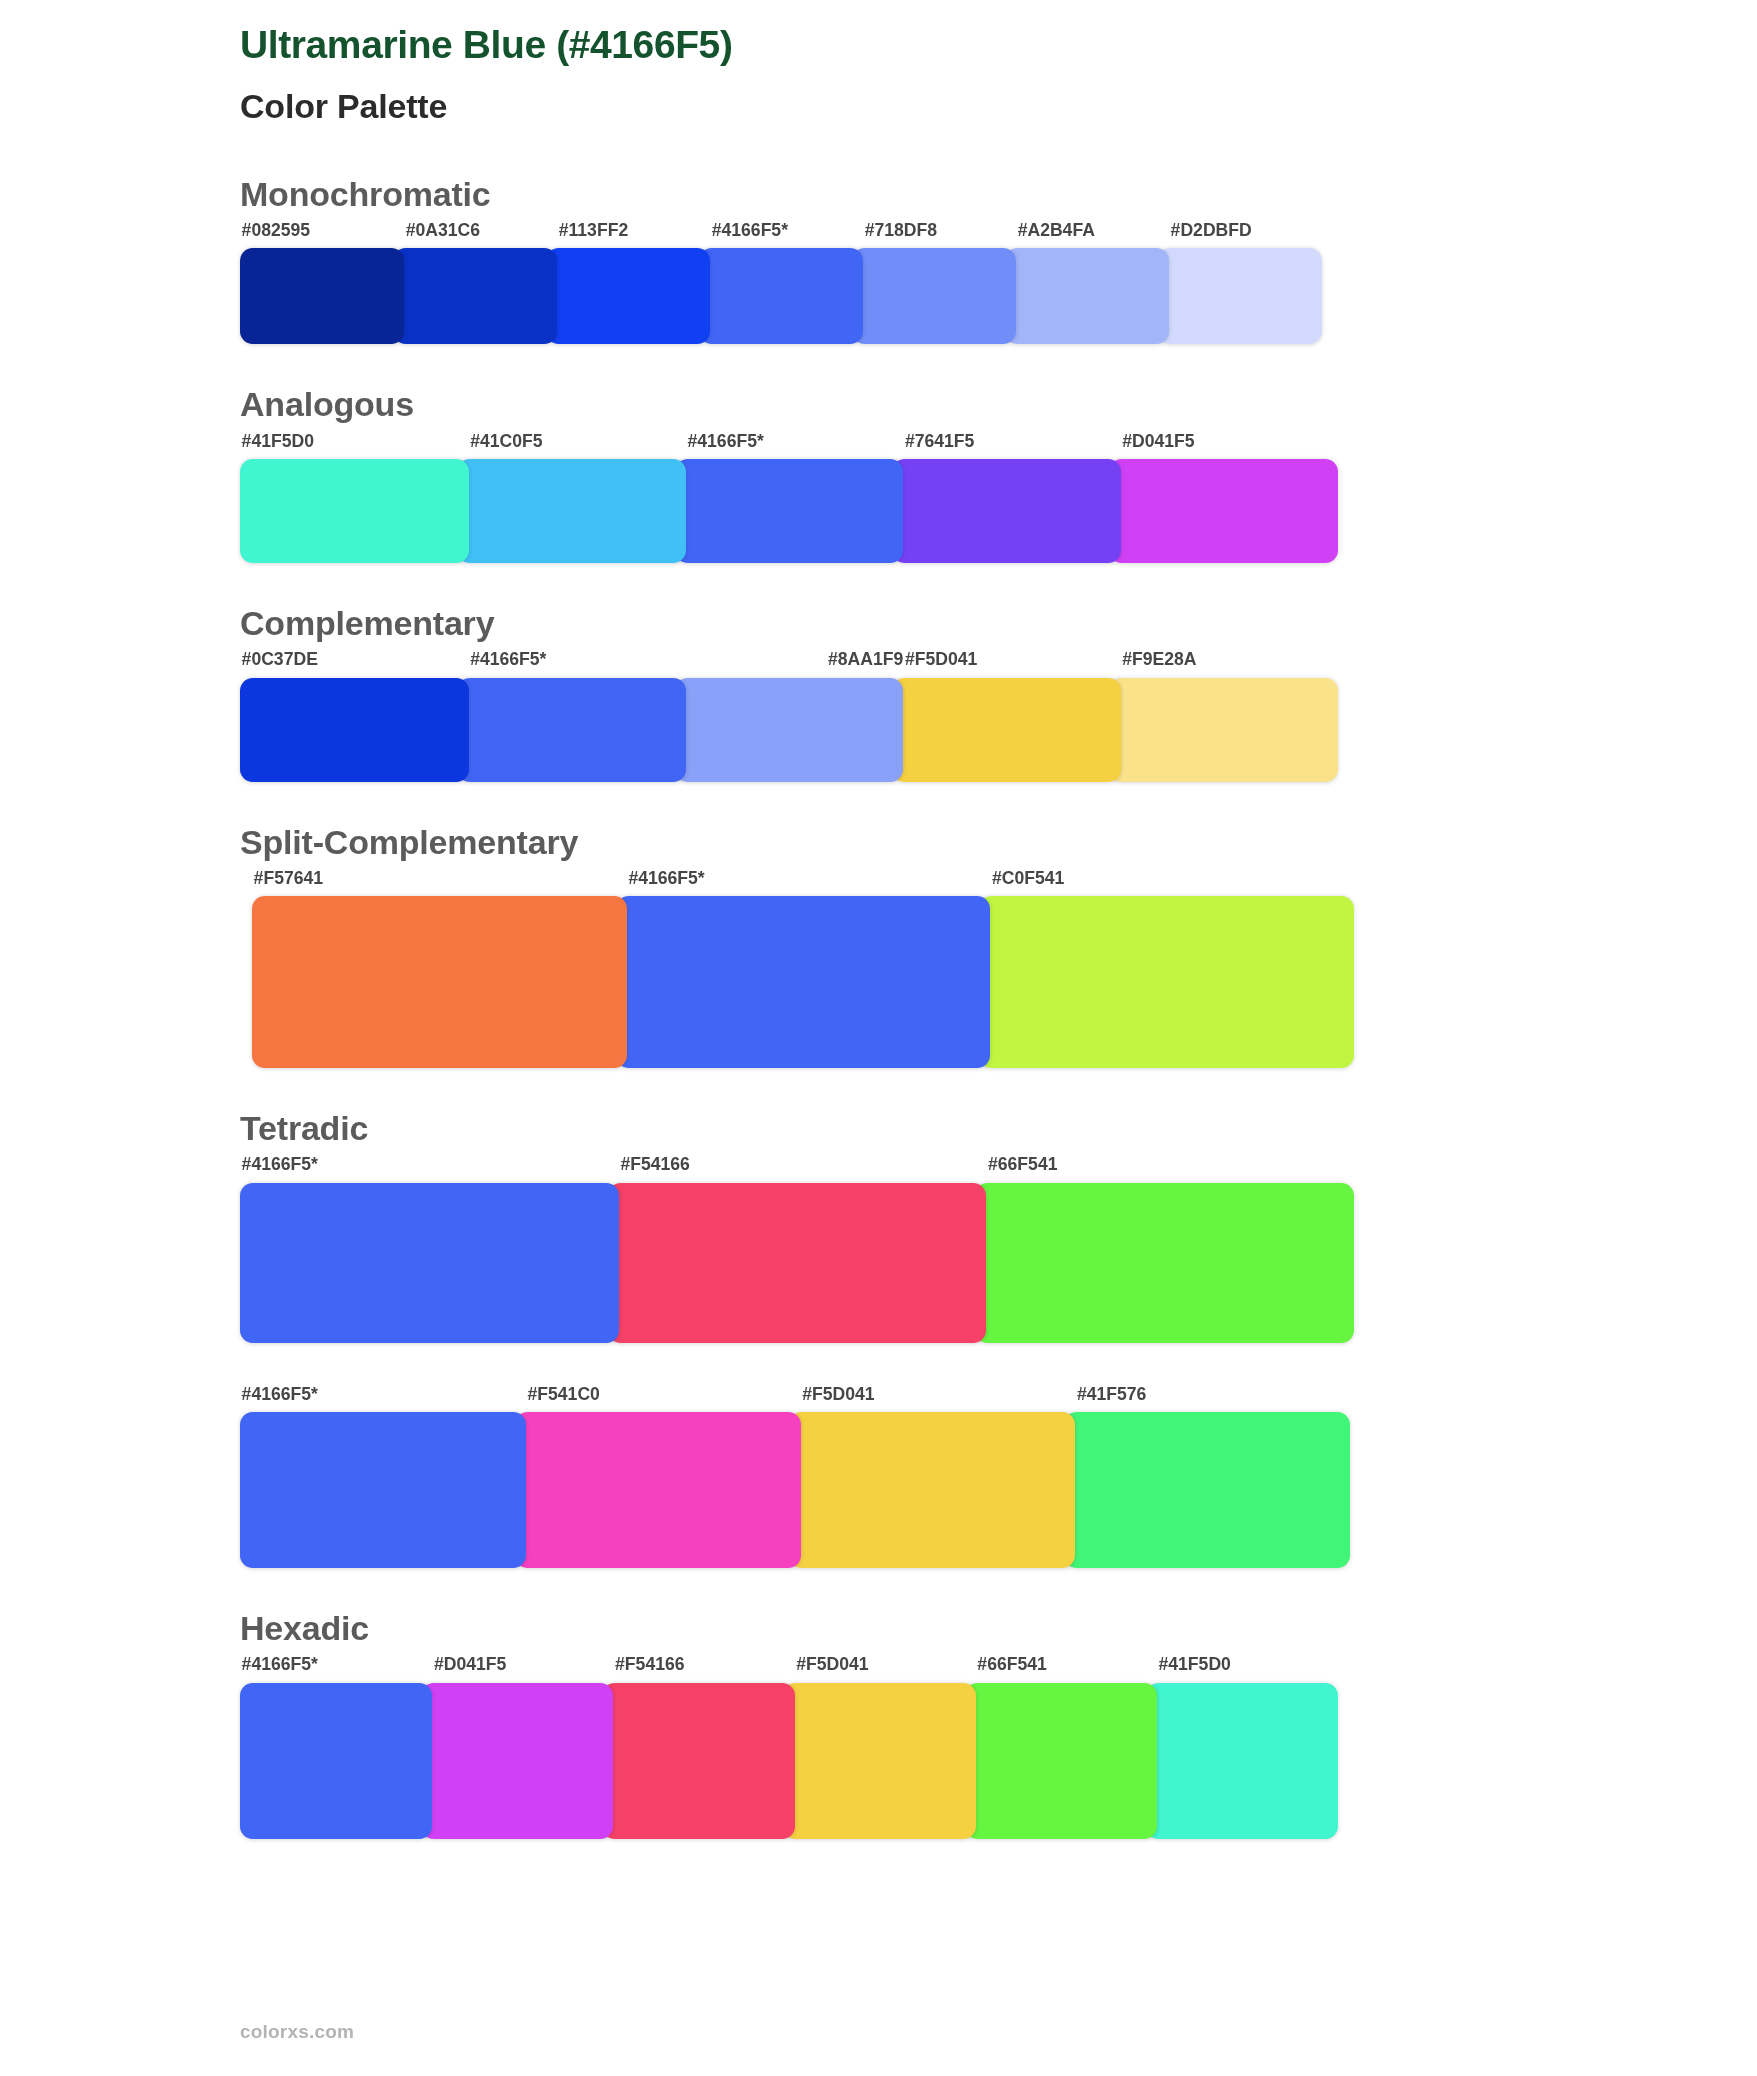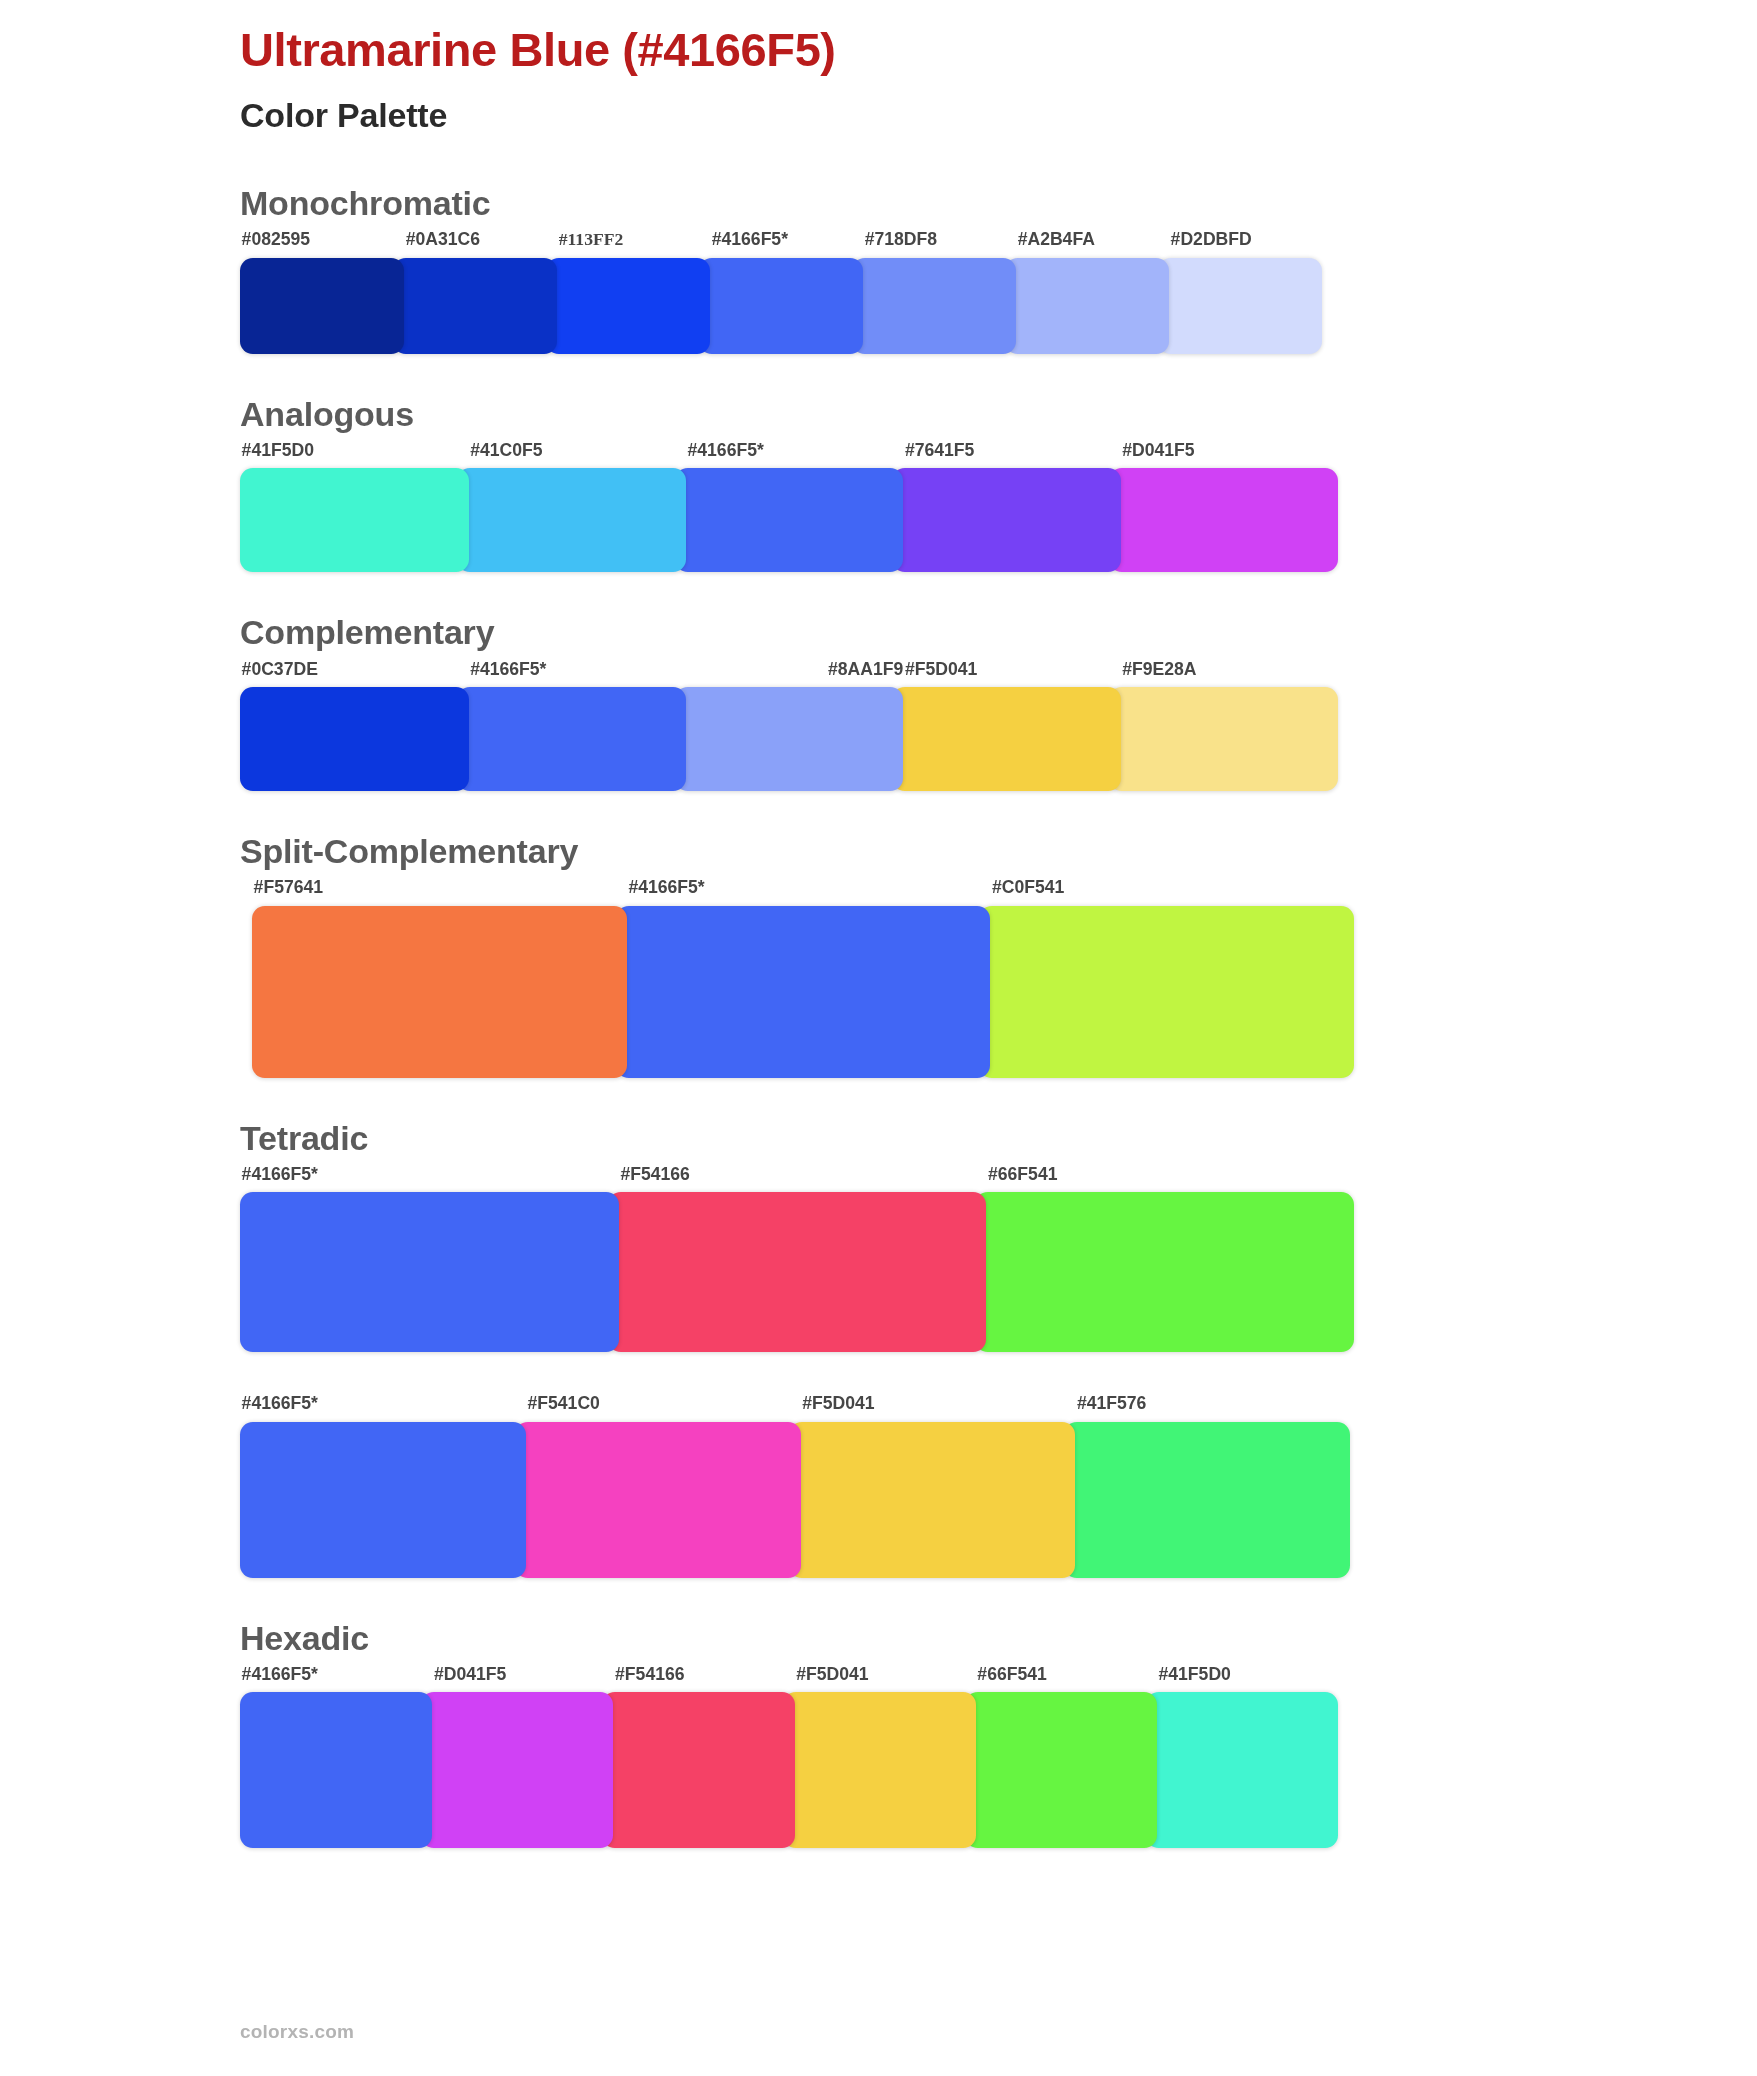--- a/index.html
+++ b/index.html
@@ -21,23 +21,23 @@
     height: 2077px;
     box-sizing: border-box;
     padding: 0;
   }
 
   
   .header {
     padding: 22.4px 0 0 240px;
   }
   .title {
-    font-size: 47px;
-    font-weight: 700;
-    color: #b91c1c;
+    font-size: 39px;
+    font-weight: 700;
+    color: #14532d;
     letter-spacing: -0.4px;
     line-height: 1.18;
     margin: 0;
     white-space: nowrap;
   }
   .subtitle {
     font-size: 34px;
     font-weight: 700;
     color: #2b2b2b;
     letter-spacing: -0.2px;
@@ -119,21 +119,21 @@
         <div class="section-title">Monochromatic</div>
         <div class="swatch-row" style="width: 1082px;">
           <div class="swatch" style="flex: 1 1 0px; z-index: 7;">
             <div class="swatch-label">#082595</div>
             <div class="swatch-chip" style="background: rgb(8, 37, 149); height: 96px;"></div>
           </div>
           <div class="swatch" style="flex: 1 1 0px; margin-left: -11.2px; z-index: 6;">
             <div class="swatch-label" style="padding-left: 12.8px;">#0A31C6</div>
             <div class="swatch-chip" style="background: rgb(10, 49, 198); height: 96px;"></div>
           </div>
-          <div class="swatch" style="flex: 1 1 0px; margin-left: -11.2px; z-index: 5; font-family: Liberation Serif, serif;">
+          <div class="swatch" style="flex: 1 1 0px; margin-left: -11.2px; z-index: 5;">
             <div class="swatch-label" style="padding-left: 12.8px;">#113FF2</div>
             <div class="swatch-chip" style="background: rgb(17, 63, 242); height: 96px;"></div>
           </div>
           <div class="swatch" style="flex: 1 1 0px; margin-left: -11.2px; z-index: 4;">
             <div class="swatch-label" style="padding-left: 12.8px;">#4166F5*</div>
             <div class="swatch-chip" style="background: rgb(65, 102, 245); height: 96px;"></div>
           </div>
           <div class="swatch" style="flex: 1 1 0px; margin-left: -11.2px; z-index: 3;">
             <div class="swatch-label" style="padding-left: 12.8px;">#718DF8</div>
             <div class="swatch-chip" style="background: rgb(113, 141, 248); height: 96px;"></div>

